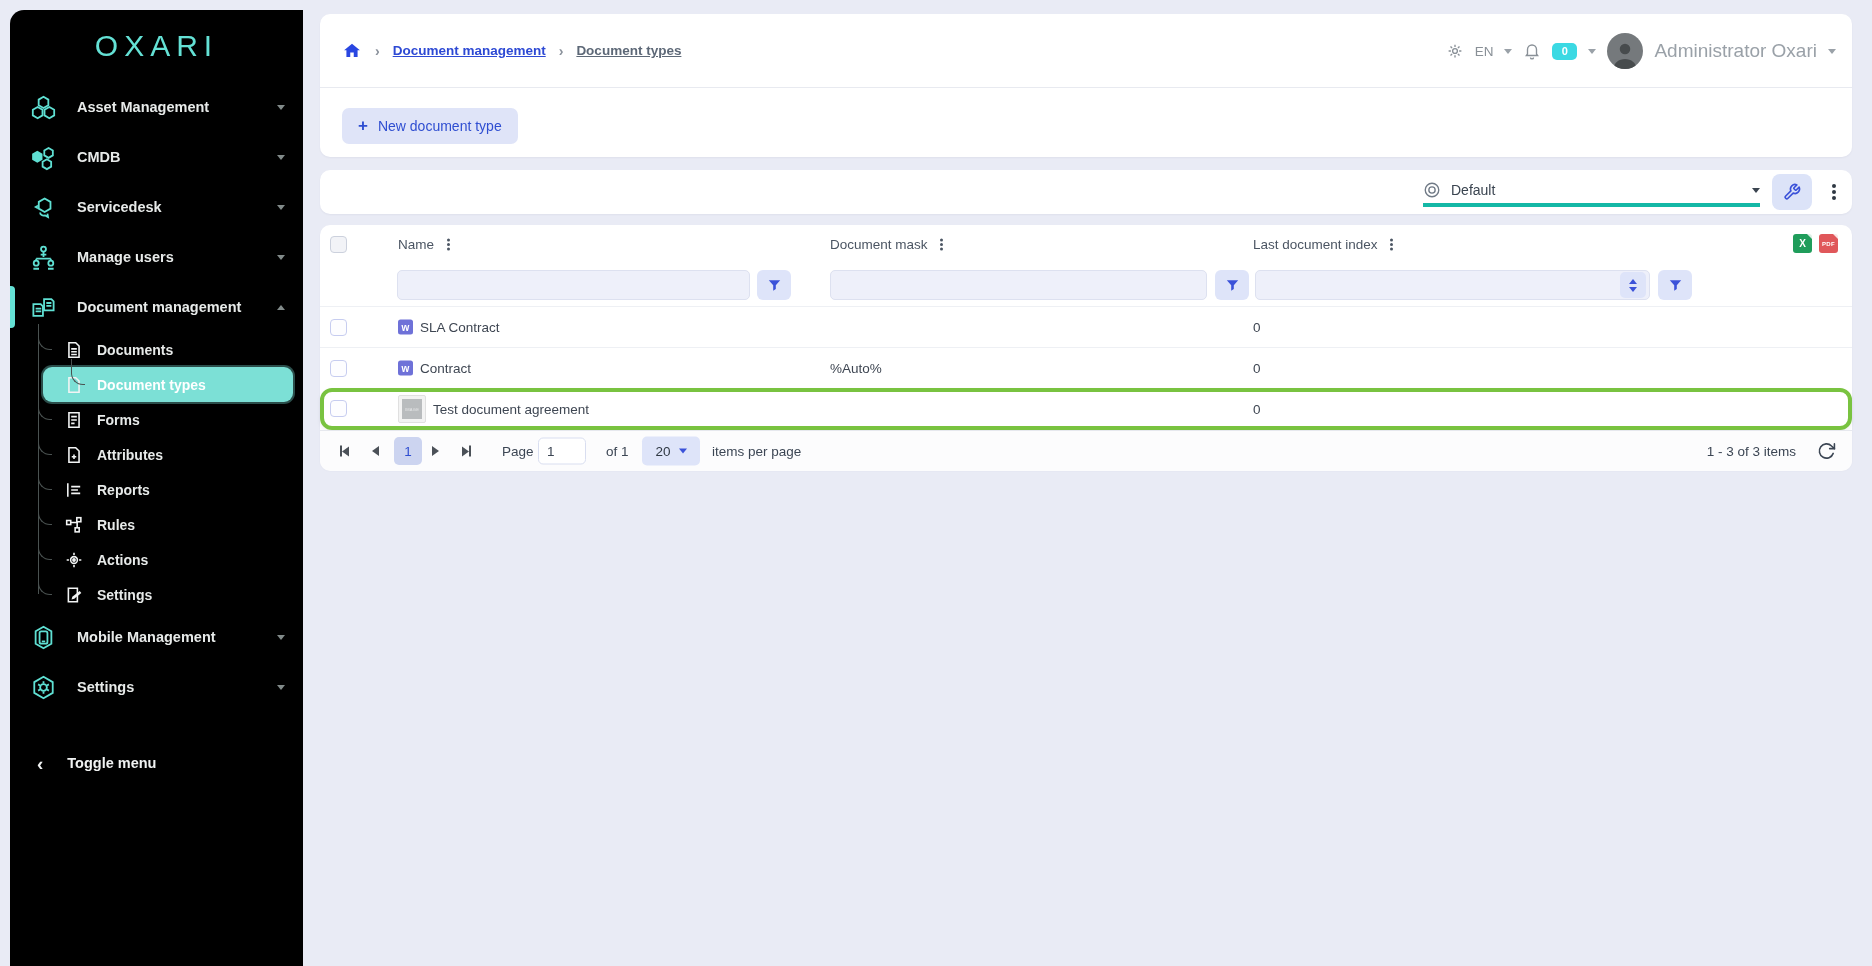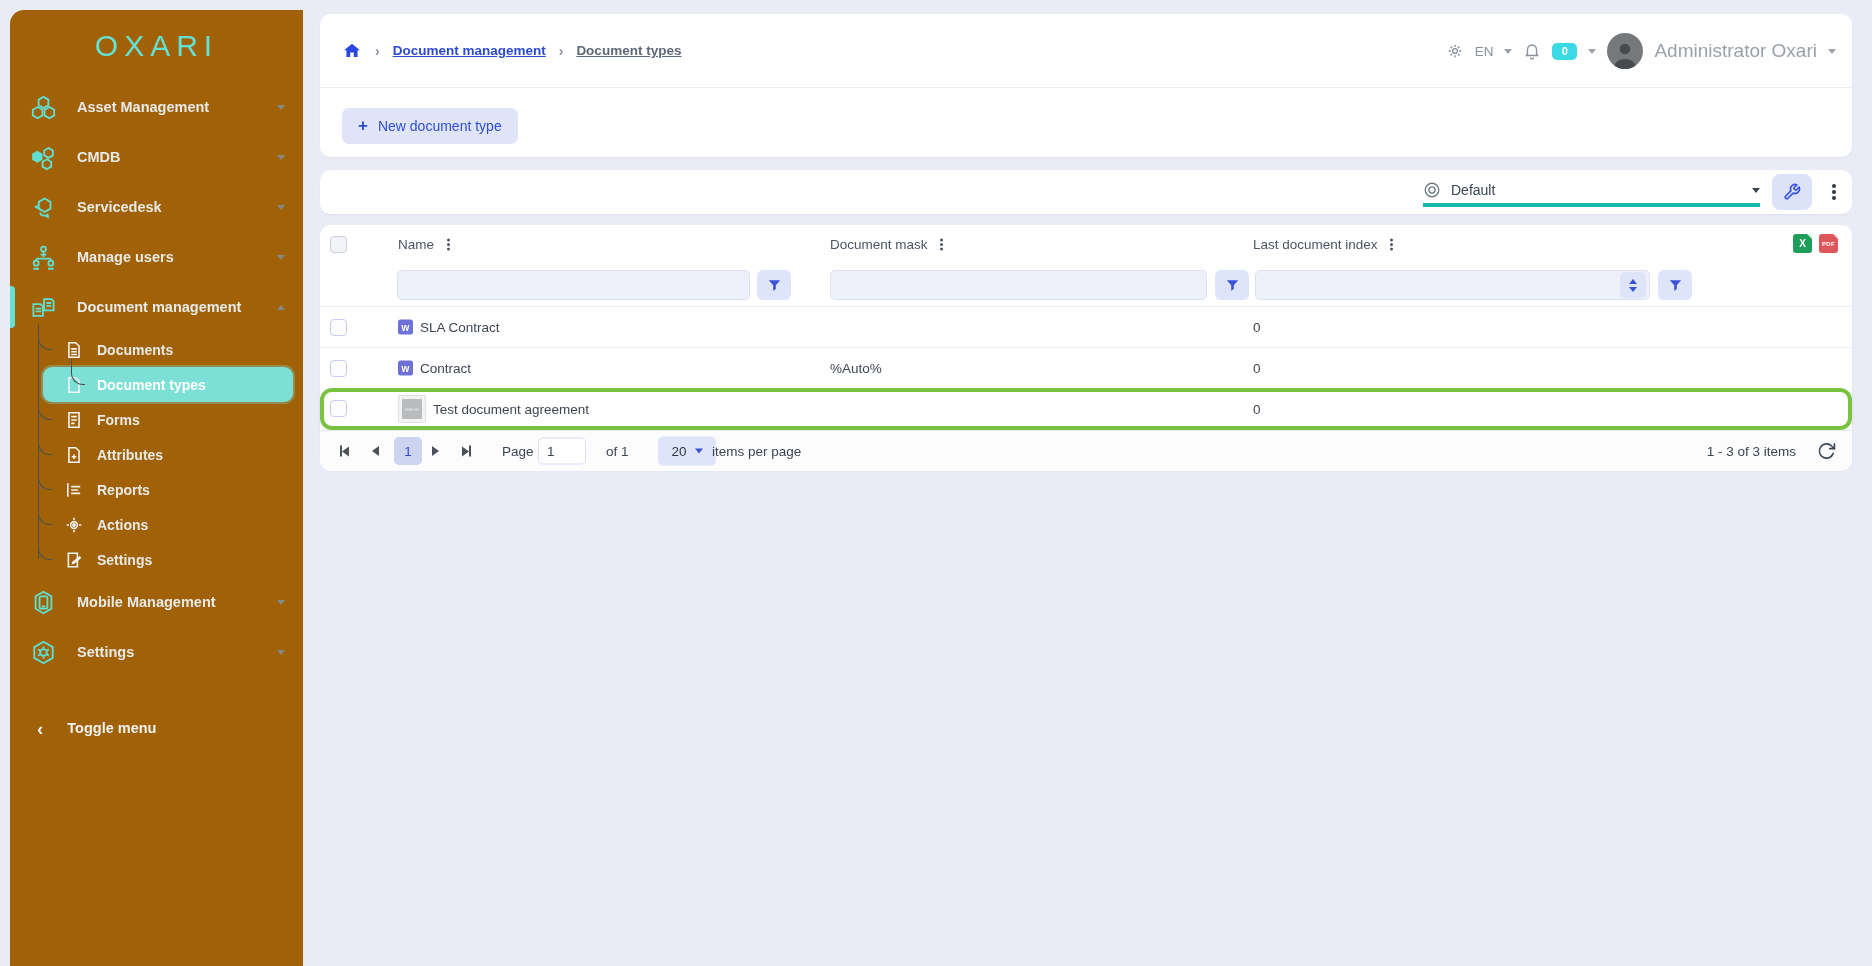--- a/index.html
+++ b/index.html
@@ -7,21 +7,21 @@
   body {
     background:#e9ebf5;
     font-family:"Liberation Sans", sans-serif;
     position:relative;
     overflow:hidden;
     color:#3e4652;
   }
   
   .sidebar {
     position:absolute; left:10px; top:10px; width:293px; height:956px;
-    background:#a16207; border-top-left-radius:14px;
+    background:#000000; border-top-left-radius:14px;
   }
   .logo {
     height:72px; display:flex; align-items:center; justify-content:center;
     color:#64e1d5; font-size:30px; letter-spacing:6px; font-weight:400;
   }
   .nav-item {
     height:50px; display:flex; align-items:center; padding:0 18px 0 20px;
     color:#e7eae9; font-size:14.5px; font-weight:700; cursor:pointer; position:relative;
   }
   .nav-item .nicon { width:27px; height:27px; margin-right:20px; color:#5fe0d3; flex:0 0 auto; }
@@ -133,21 +133,21 @@
     border-radius:0 0 10px 10px; font-size:13.5px; color:#3c4654; }
   .pg { position:absolute; top:50%; transform:translateY(-50%); display:flex; align-items:center; cursor:pointer; }
   .tri-r { width:0; height:0; border-top:5px solid transparent; border-bottom:5px solid transparent; border-left:7px solid #4b5158; }
   .tri-l { width:0; height:0; border-top:5px solid transparent; border-bottom:5px solid transparent; border-right:7px solid #4b5158; }
   .bar { width:2px; height:11px; background:#4b5158; }
   .pg-page { width:28px; height:28px; background:#ccd4f0; border-radius:5px; color:#2f4ed1;
     display:flex; align-items:center; justify-content:center; font-size:13.5px; }
   .pg-input { width:48px; height:27px; border:1px solid #d9def0; border-radius:5px; background:#fff;
     font-family:"Liberation Sans", sans-serif; font-size:13.5px; padding:0 8px; color:#3c4654; }
   .pg-select { width:58px; height:29px; background:#dee4f9; border-radius:5px; display:flex;
-    align-items:center; justify-content:center; gap:8px; cursor:pointer; color:#2f3843;margin-left:16px; }
+    align-items:center; justify-content:center; gap:8px; cursor:pointer; color:#2f3843; }
   .pg-select .caret { border-top-color:#3b52d9; }
   .pg-label { position:absolute; top:50%; transform:translateY(-50%); }
   .refresh { width:19px; height:19px; color:#3c4654; cursor:pointer; }
 </style>
 </head>
 <body>
 
 <div class="sidebar">
   <div class="logo">OXARI</div>
 
@@ -258,20 +258,31 @@
 
     <div class="sub-item">
       <span class="sicon">
         <svg viewBox="0 0 16 16" fill="none" stroke="currentColor" stroke-width="1.4">
           <path d="M2.5 2 v12 M5.5 5 h8 M5.5 8 h6 M5.5 11 h8"></path>
         </svg>
       </span>
       <span>Reports</span>
     </div>
 
+    <div class="sub-item">
+      <span class="sicon">
+        <svg viewBox="0 0 16 16" fill="none" stroke="currentColor" stroke-width="1.4">
+          <rect x="1.5" y="4" width="3.6" height="3.6"></rect>
+            <rect x="10.5" y="1.5" width="3.6" height="3.6"></rect>
+          <rect x="9" y="10.5" width="3.6" height="3.6"></rect>
+          <path d="M5.1 5.8 h5.4 M10.8 5.1 v5.4"></path>
+        </svg>
+      </span>
+      <span>Rules</span>
+    </div>
 
     <div class="sub-item">
       <span class="sicon">
         <svg viewBox="0 0 16 16" fill="none" stroke="currentColor" stroke-width="1.4">
           <circle cx="8" cy="8" r="3"></circle>
             <circle cx="8" cy="8" r="1" fill="currentColor"></circle>
           <path d="M8 1.5 v2 M8 12.5 v2 M1.5 8 h2 M12.5 8 h2"></path>
         </svg>
       </span>
       <span>Actions</span>

